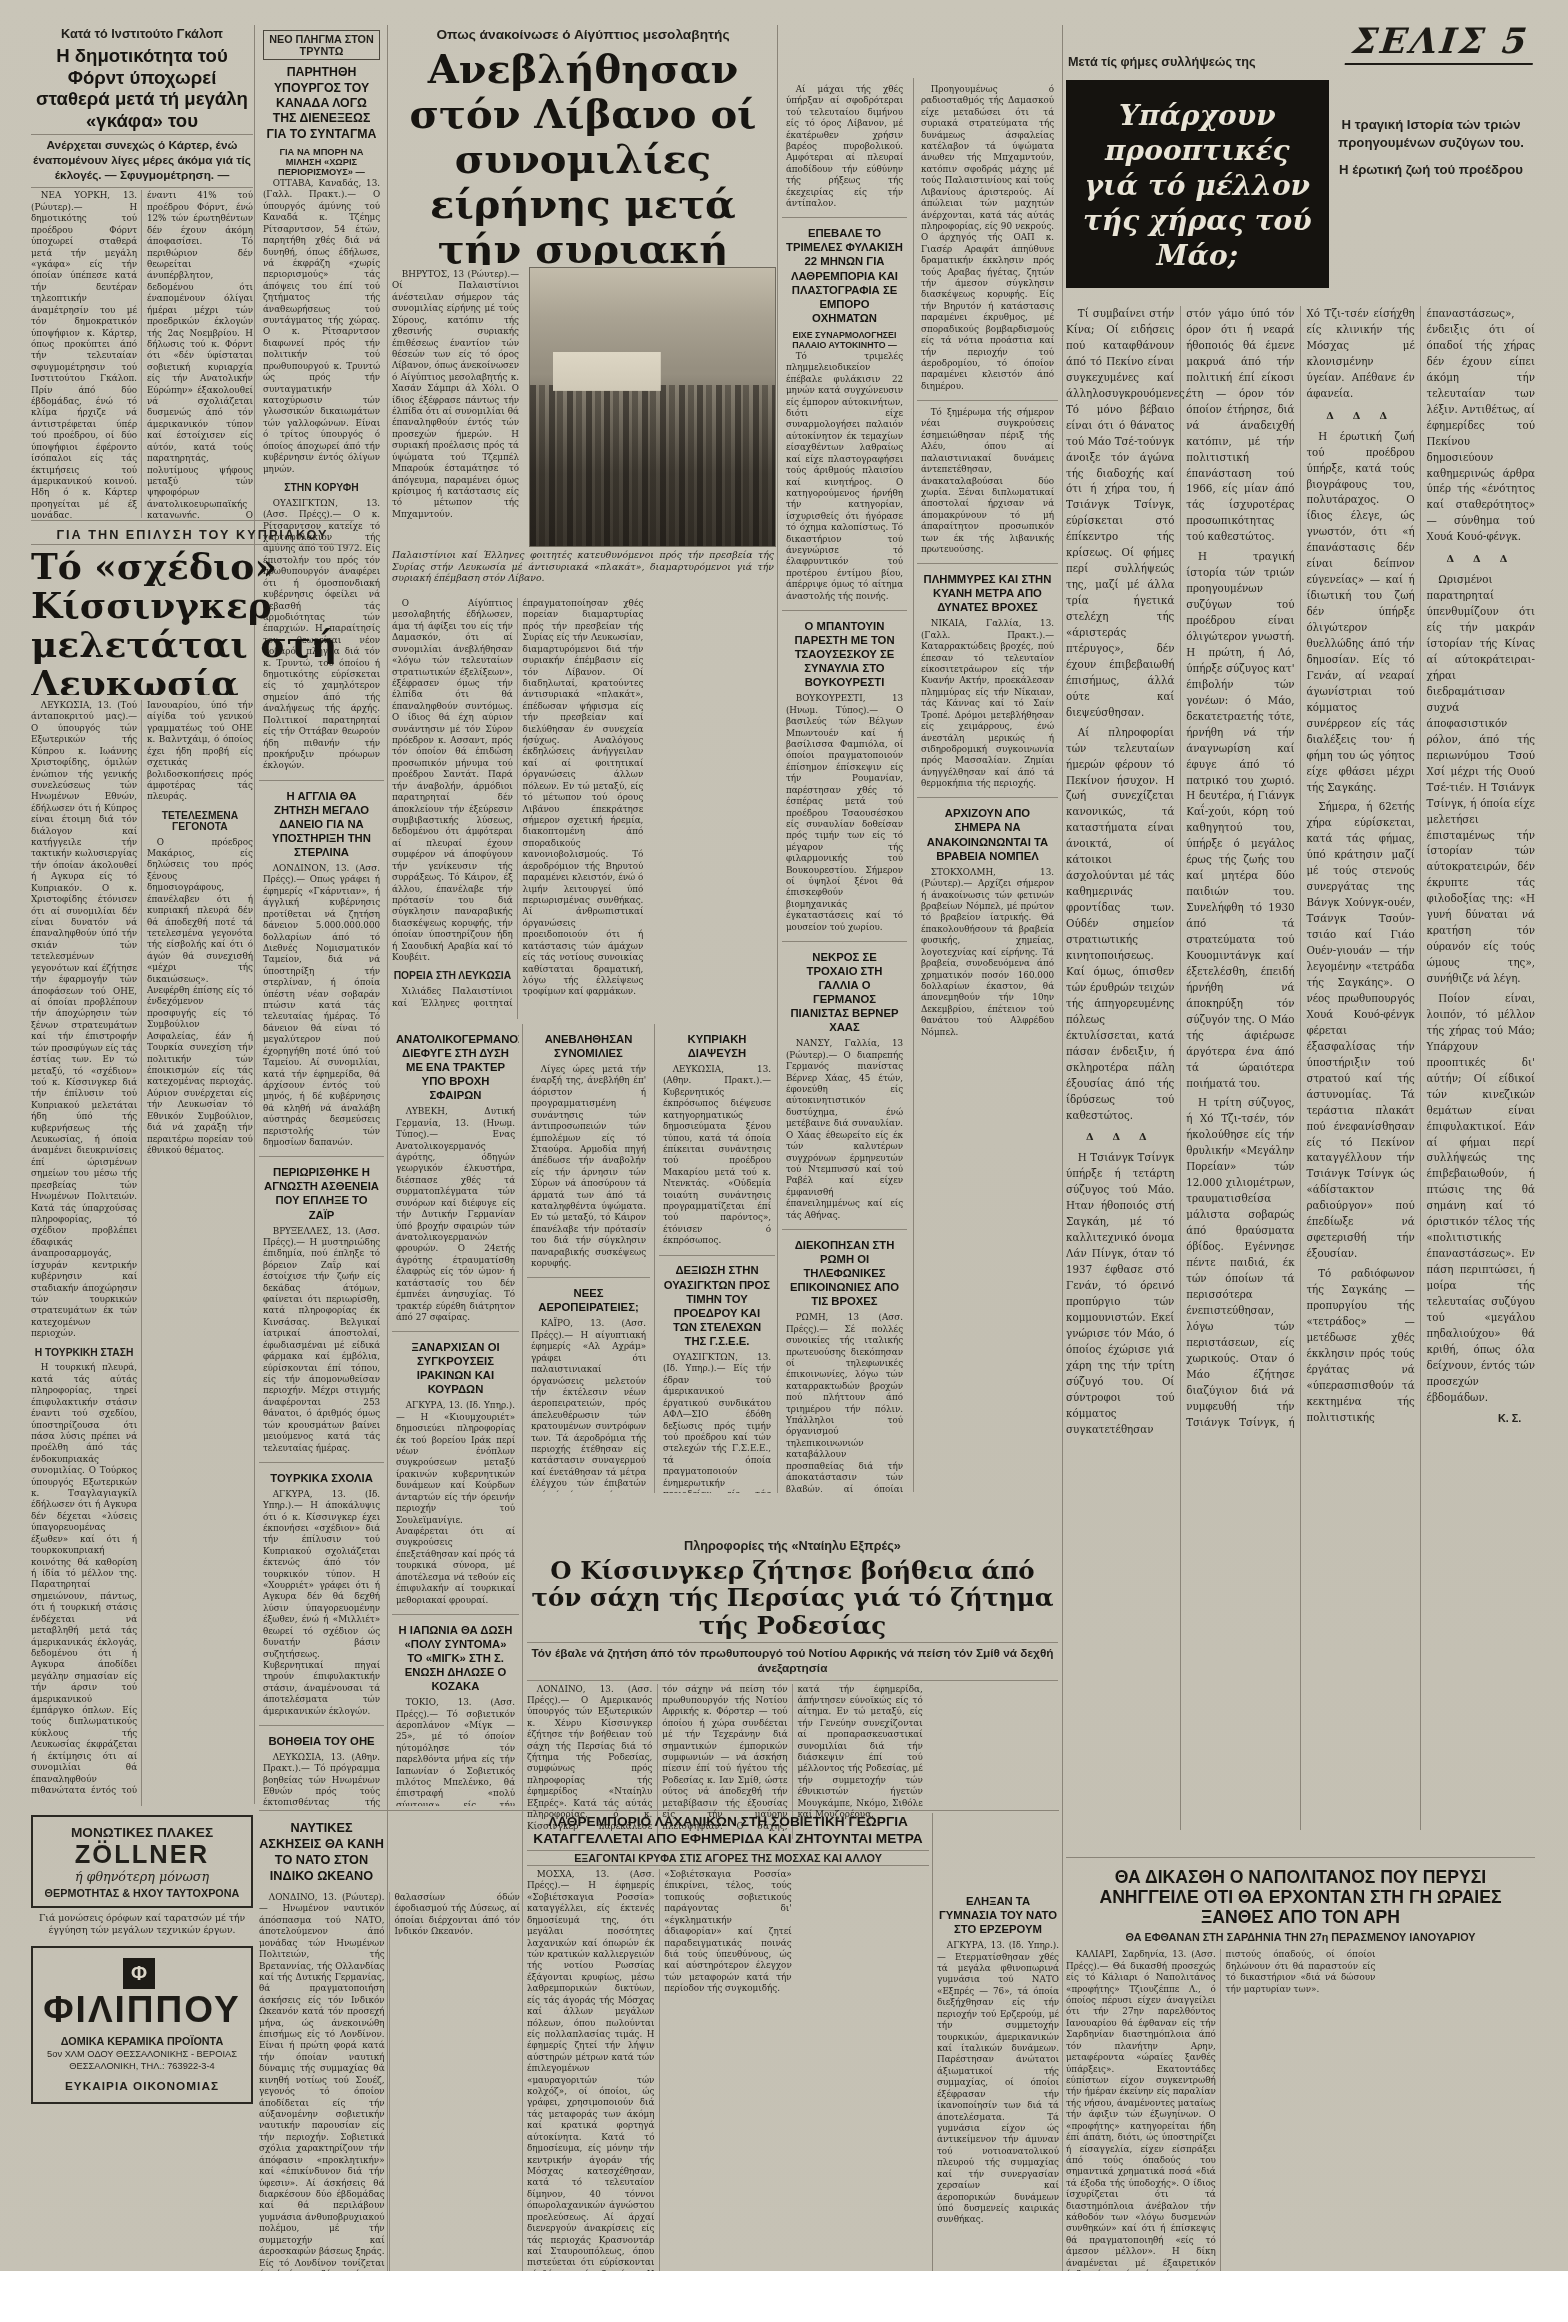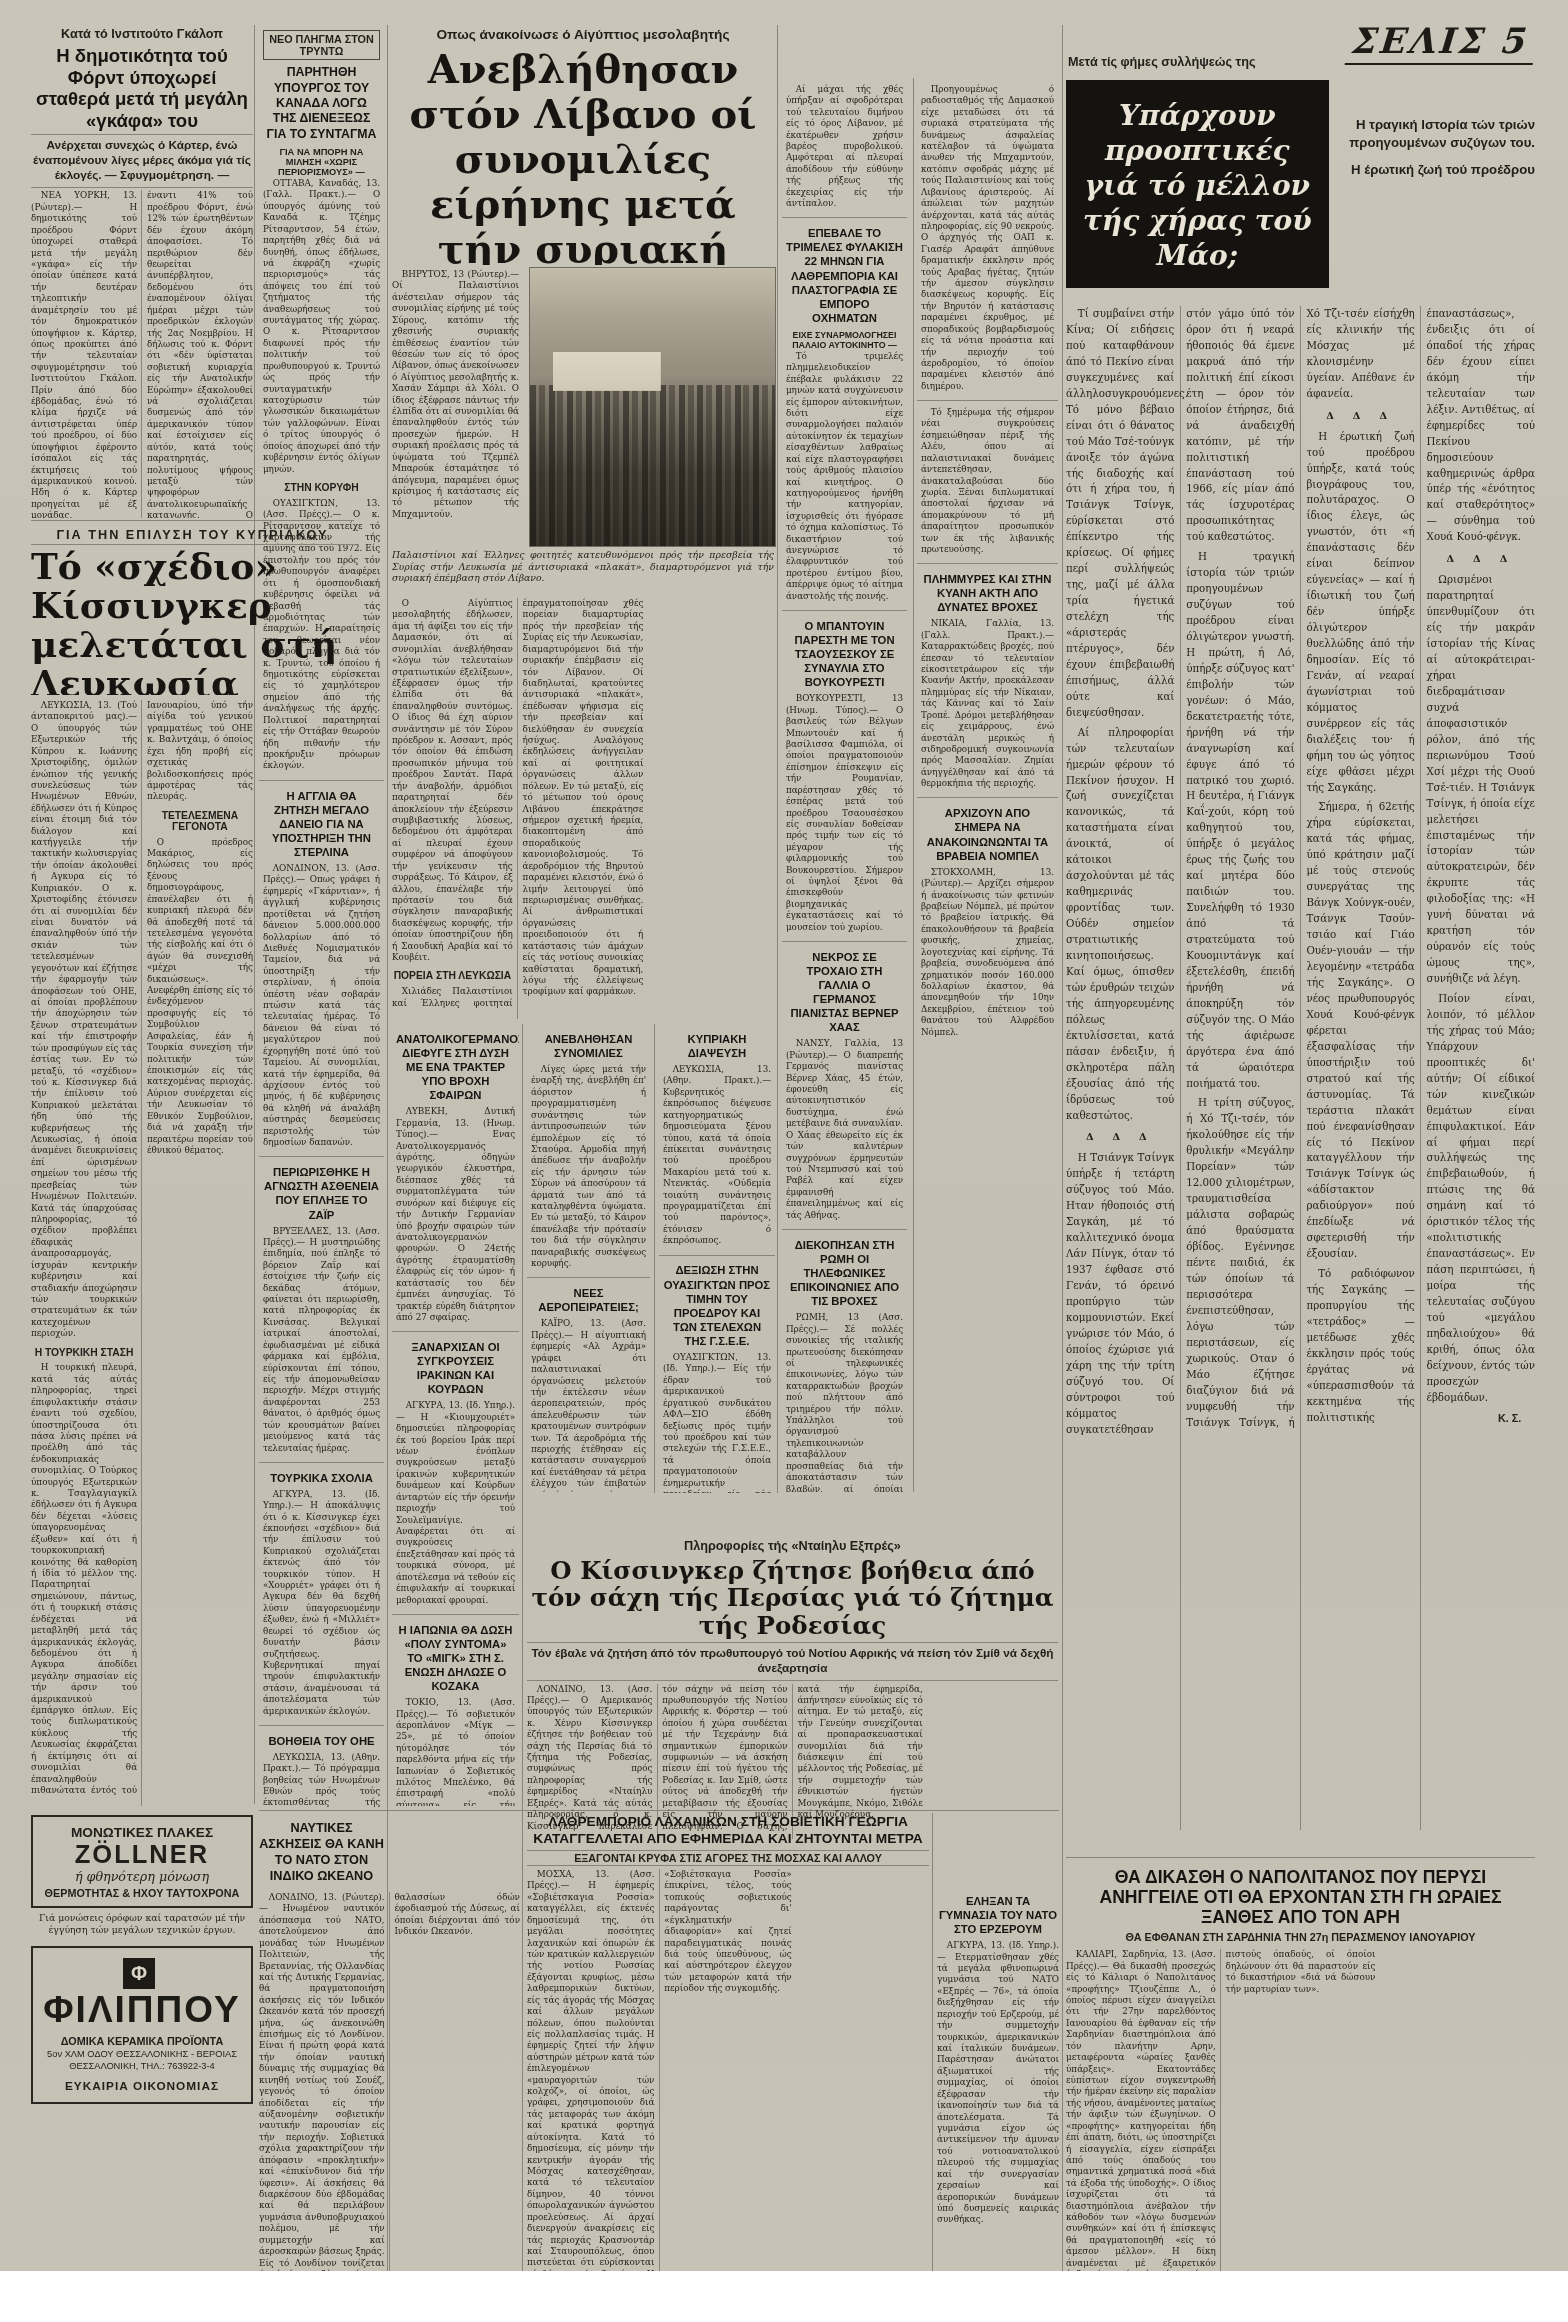--- a/index.html
+++ b/index.html
@@ -20,21 +20,21 @@
   .cols2{column-count:2;column-gap:9.8px;column-rule:1px solid #8a8478;column-fill:balance;height:100%}
   .cols3{column-count:3;column-gap:9.8px;column-rule:1px solid #8a8478;column-fill:balance;height:100%}
   .cols4{column-count:4;column-gap:9.8px;column-rule:1px solid #8a8478;column-fill:balance;height:100%}
   .cross{font-family:"Liberation Sans",sans-serif;font-weight:bold;font-size:10.3px;text-align:center;margin:6.9px 0 4.9px;text-indent:0}
   .stack .item{padding:5.9px 3.9px 7.8px}
   .stack .item + .item{border-top:1px solid #8a8478}
   .photo{background-color:#968f80;background-image:linear-gradient(#ddd6c4,#cfc8b6),linear-gradient(180deg,#c3bcab 0%,#a9a292 18%,rgba(0,0,0,0) 36%),repeating-linear-gradient(90deg,rgba(33,29,24,.6) 0 5.9px,rgba(110,102,88,.25) 5.9px 8.8px,rgba(52,47,39,.5) 8.8px 14.7px,rgba(120,112,97,.2) 14.7px 18.6px),linear-gradient(0deg,#2a2620 0%,rgba(42,38,32,.8) 26%,rgba(42,38,32,0) 62%);background-repeat:no-repeat;background-size:44% 14%,100% 100%,100% 58%,100% 100%;background-position:17% 35%,0 0,0 100%,0 0;border:1px solid #6f6a5e}
   .caption{font-size:9.3px;line-height:1.25;text-align:justify;font-style:italic;color:#26241e}
   .selida{font-family:"DejaVu Serif",serif;font-style:italic;font-weight:bold;font-size:35px;letter-spacing:2.9px;color:#1d1b16;transform:skewX(-6deg);border-bottom:2.9px double #1d1b16;display:inline-block;padding:0 5.9px 2px}
   .maobox{background:#15130f;color:#e9e4d6;font-family:"DejaVu Serif",serif;font-style:italic;font-weight:bold;font-size:28px;line-height:1.25;text-align:center;padding:17.6px 7.8px;height:173px}
-  .maodeck{font-family:"Liberation Sans",sans-serif;font-weight:bold;font-size:13.2px;line-height:1.35;text-align:right;margin-bottom:9.8px}
+  .maodeck{font-family:"Liberation Sans",sans-serif;font-weight:bold;font-size:13.2px;line-height:1.35;text-align:center;margin-bottom:9.8px}
   .maobody{font-size:10.3px;line-height:1.55;text-align:justify;color:#24221c}
   .maobody p{margin:0 0 3.9px;text-indent:11.8px}
   .sep{text-align:center;letter-spacing:7.8px;font-weight:bold;font-size:9.8px;margin:5.9px 0;text-indent:0}
   .sign{text-align:right;font-family:"Liberation Sans",sans-serif;font-weight:bold;font-size:10.8px;padding-right:13.7px}
   .adbox{border:2.9px double #2a2822;text-align:center;padding:7.8px 5.9px;font-family:"Liberation Sans",sans-serif}
   .adl1{font-weight:bold;font-size:13.7px}
   .adl2{font-weight:bold;font-size:25.5px;letter-spacing:2px}
   .adl3{font-style:italic;font-size:12.7px;font-family:"DejaVu Serif",serif}
   .adl4{font-weight:bold;font-size:10.8px;margin-top:2.9px}
   .adsub{font-size:9.3px;text-align:center;line-height:1.3;padding:3.9px 2px}
@@ -199,21 +199,21 @@
   </section>
 
   <section class="abs stack" style="left:917px;top:78px;width:141px;height:1414px">
     <div class="item">
       <div class="bt">Προηγουμένως ό ραδιοσταθμός τής Δαμασκού είχε μεταδώσει ότι τά συριακά στρατεύματα τής δυνάμεως άσφαλείας κατέλαβον τά ύψώματα άνωθεν τής Μπχαμντούν, κατόπιν σφοδράς μάχης μέ τούς Παλαιστινίους καί τούς Λιβανίους άριστερούς. Αί άπώλειαι τών μαχητών άνέρχονται, κατά τάς αύτάς πληροφορίας, είς 90 νεκρούς. Ο άρχηγός τής ΟΑΠ κ. Γιασέρ Αραφάτ άπηύθυνε δραματικήν έκκλησιν πρός τούς Αραβας ήγέτας, ζητών τήν άμεσον σύγκλησιν διασκέψεως κορυφής. Είς τήν Βηρυτόν ή κατάστασις παραμένει έκρυθμος, μέ σποραδικούς βομβαρδισμούς είς τά νότια προάστια καί τήν περιοχήν τού άεροδρομίου, τό όποίον παραμένει κλειστόν άπό διημέρου.</div>
     </div>
     <div class="item">
       <div class="bt">Τό ξημέρωμα τής σήμερον νέαι συγκρούσεις έσημειώθησαν πέριξ τής Αλέυ, όπου αί παλαιστινιακαί δυνάμεις άντεπετέθησαν, άνακαταλαβούσαι δύο χωρία. Ξέναι διπλωματικαί άποστολαί ήρχισαν νά άπομακρύνουν τό μή άπαραίτητον προσωπικόν των έκ τής λιβανικής πρωτευούσης.</div>
     </div>
     <div class="item">
-      <div class="h-item">ΠΛΗΜΜΥΡΕΣ ΚΑΙ ΣΤΗΝ ΚΥΑΝΗ ΑΚΤΗ ΑΠΟ ΔΥΝΑΤΕΣ ΒΡΟΧΕΣ</div>
+      <div class="h-item">ΠΛΗΜΜΥΡΕΣ ΚΑΙ ΣΤΗΝ ΚΥΑΝΗ ΜΕΤΡΑ ΑΠΟ ΔΥΝΑΤΕΣ ΒΡΟΧΕΣ</div>
       <div class="bt">ΝΙΚΑΙΑ, Γαλλία, 13. (Γαλλ. Πρακτ.).— Καταρρακτώδεις βροχές, πού έπεσαν τό τελευταίον είκοσιτετράωρον είς τήν Κυανήν Ακτήν, προεκάλεσαν πλημμύρας είς τήν Νίκαιαν, τάς Κάννας καί τό Σαίν Τροπέ. Δρόμοι μετεβλήθησαν είς χειμάρρους, ένώ άνεστάλη μερικώς ή σιδηροδρομική συγκοινωνία πρός Μασσαλίαν. Ζημίαι άνηγγέλθησαν καί άπό τά θερμοκήπια τής περιοχής.</div>
     </div>
     <div class="item">
       <div class="h-item">ΑΡΧΙΖΟΥΝ ΑΠΟ ΣΗΜΕΡΑ ΝΑ ΑΝΑΚΟΙΝΩΝΩΝΤΑΙ ΤΑ ΒΡΑΒΕΙΑ ΝΟΜΠΕΛ</div>
       <div class="bt">ΣΤΟΚΧΟΛΜΗ, 13. (Ρώυτερ).— Αρχίζει σήμερον ή άνακοίνωσις τών φετινών βραβείων Νόμπελ, μέ πρώτον τό βραβείον ίατρικής. Θά έπακολουθήσουν τά βραβεία φυσικής, χημείας, λογοτεχνίας καί είρήνης. Τά βραβεία, συνοδευόμενα άπό χρηματικόν ποσόν 160.000 δολλαρίων έκαστον, θά άπονεμηθούν τήν 10ην Δεκεμβρίου, έπέτειον τού θανάτου τού Αλφρέδου Νόμπελ.</div>
     </div>
   </section>
 
   <section class="abs" style="left:527px;top:1537px;width:531px;height:306px">
     <div class="kick">Πληροφορίες τής «Νταίηλυ Εξπρές»</div>

